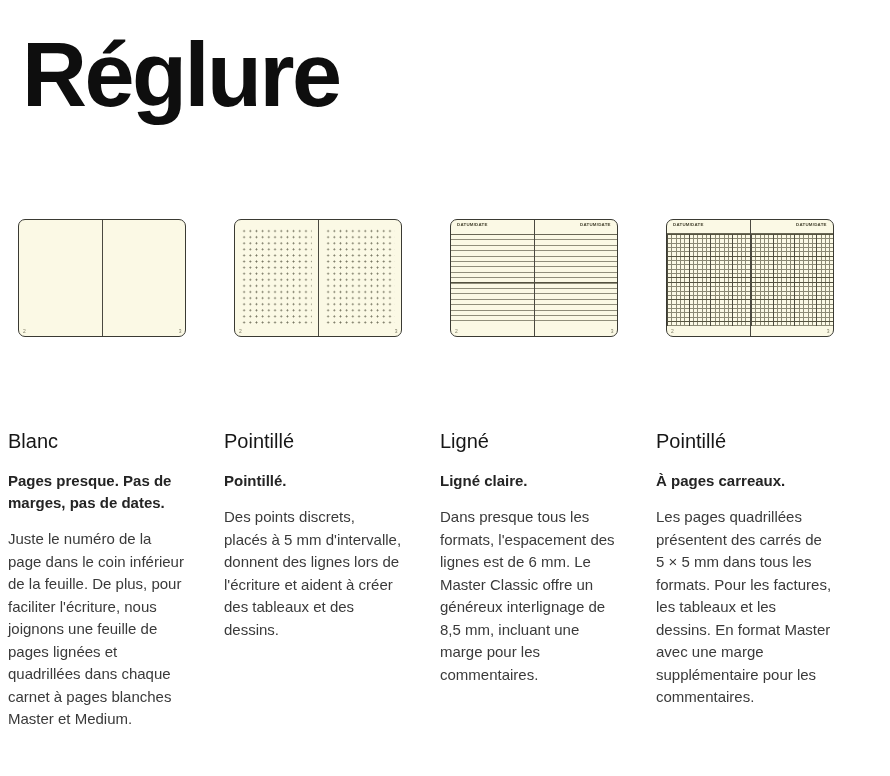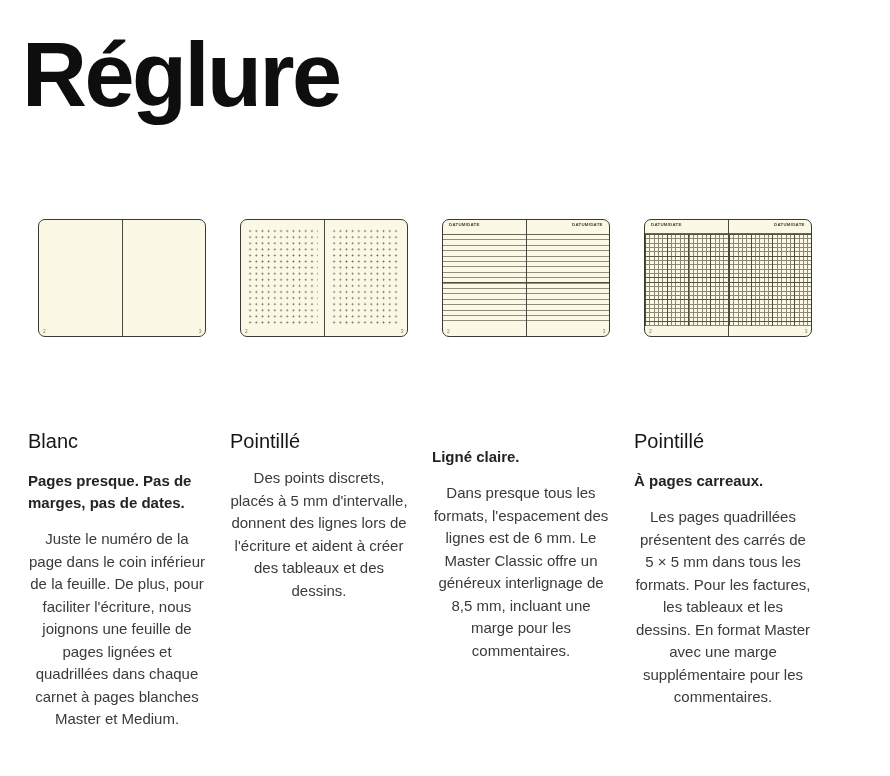--- a/index.html
+++ b/index.html
@@ -15,22 +15,22 @@
     font-size: 90px;
     font-weight: 700;
     line-height: 1;
     letter-spacing: -2.5px;
     color: #0e0e0e;
     margin: 30px 0 12px 22px;
   }
   .cols {
     display: grid;
     grid-template-columns: repeat(4, 184px);
-    column-gap: 18px;
-    margin-left: 28px;
+    column-gap: 32px;
+    margin-left: 8px;
   }
   .figures { margin-top: 99px; }
   .texts   { margin-top: 92px; }
 
   
   .notebook {
     position: relative;
     width: 168px; height: 118px;
     margin-left: 10px;
     background: #fbf9e5;
@@ -105,21 +105,20 @@
     color: #242424;
     max-width: 178px;
   }
   .col .body {
     margin-top: 14px;
     font-size: 15px;
     font-weight: 400;
     line-height: 22.5px;
     color: #3a3a3a;
     max-width: 178px;
-    text-align: center;
   }
 </style>
 </head>
 <body>
 
 <h1 class="page-title">Réglure</h1>
 
 <div class="cols figures">
 
   <figure class="notebook nb-blank">
@@ -175,24 +174,26 @@
 <div class="cols texts">
 
   <div class="col">
     <h3>Blanc</h3>
     <p class="subtitle">Pages presque. Pas de marges, pas de dates.</p>
     <p class="body">Juste le numéro de la page dans le coin inférieur de la feuille. De plus, pour faciliter l'écriture, nous joignons une feuille de pages lignées et quadrillées dans chaque carnet à pages blanches Master et Medium.</p>
   </div>
 
   <div class="col">
     <h3>Pointillé</h3>
+    <p class="subtitle">Pointillé.</p>
     <p class="body">Des points discrets, placés à 5 mm d'intervalle, donnent des lignes lors de l'écriture et aident à créer des tableaux et des dessins.</p>
   </div>
 
   <div class="col">
+    <h3>Ligné</h3>
     <p class="subtitle">Ligné claire.</p>
     <p class="body">Dans presque tous les formats, l'espacement des lignes est de 6 mm. Le Master Classic offre un généreux interlignage de 8,5 mm, incluant une marge pour les commentaires.</p>
   </div>
 
   <div class="col">
     <h3>Pointillé</h3>
     <p class="subtitle">À pages carreaux.</p>
     <p class="body">Les pages quadrillées présentent des carrés de 5 × 5 mm dans tous les formats. Pour les factures, les tableaux et les dessins. En format Master avec une marge supplémentaire pour les commentaires.</p>
   </div>
 

